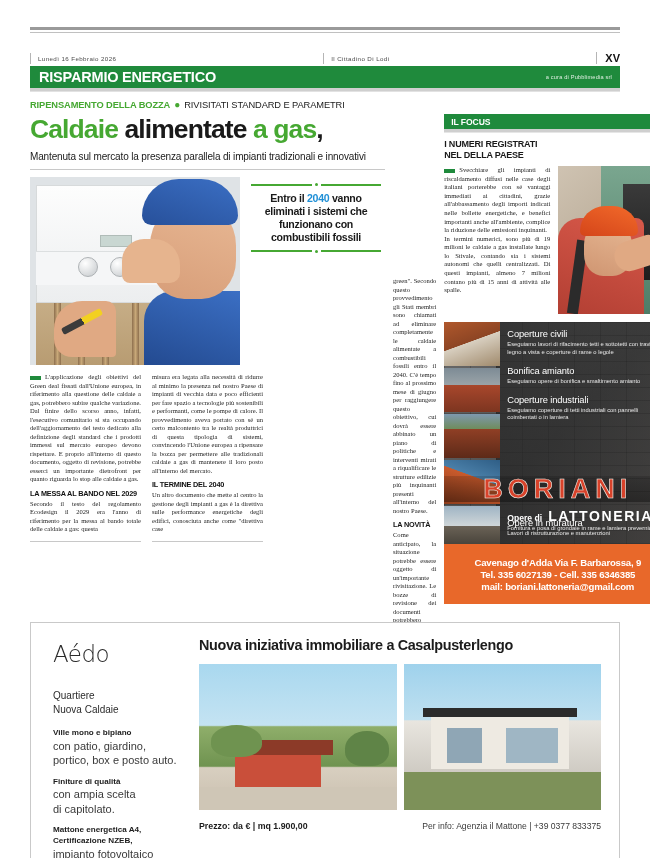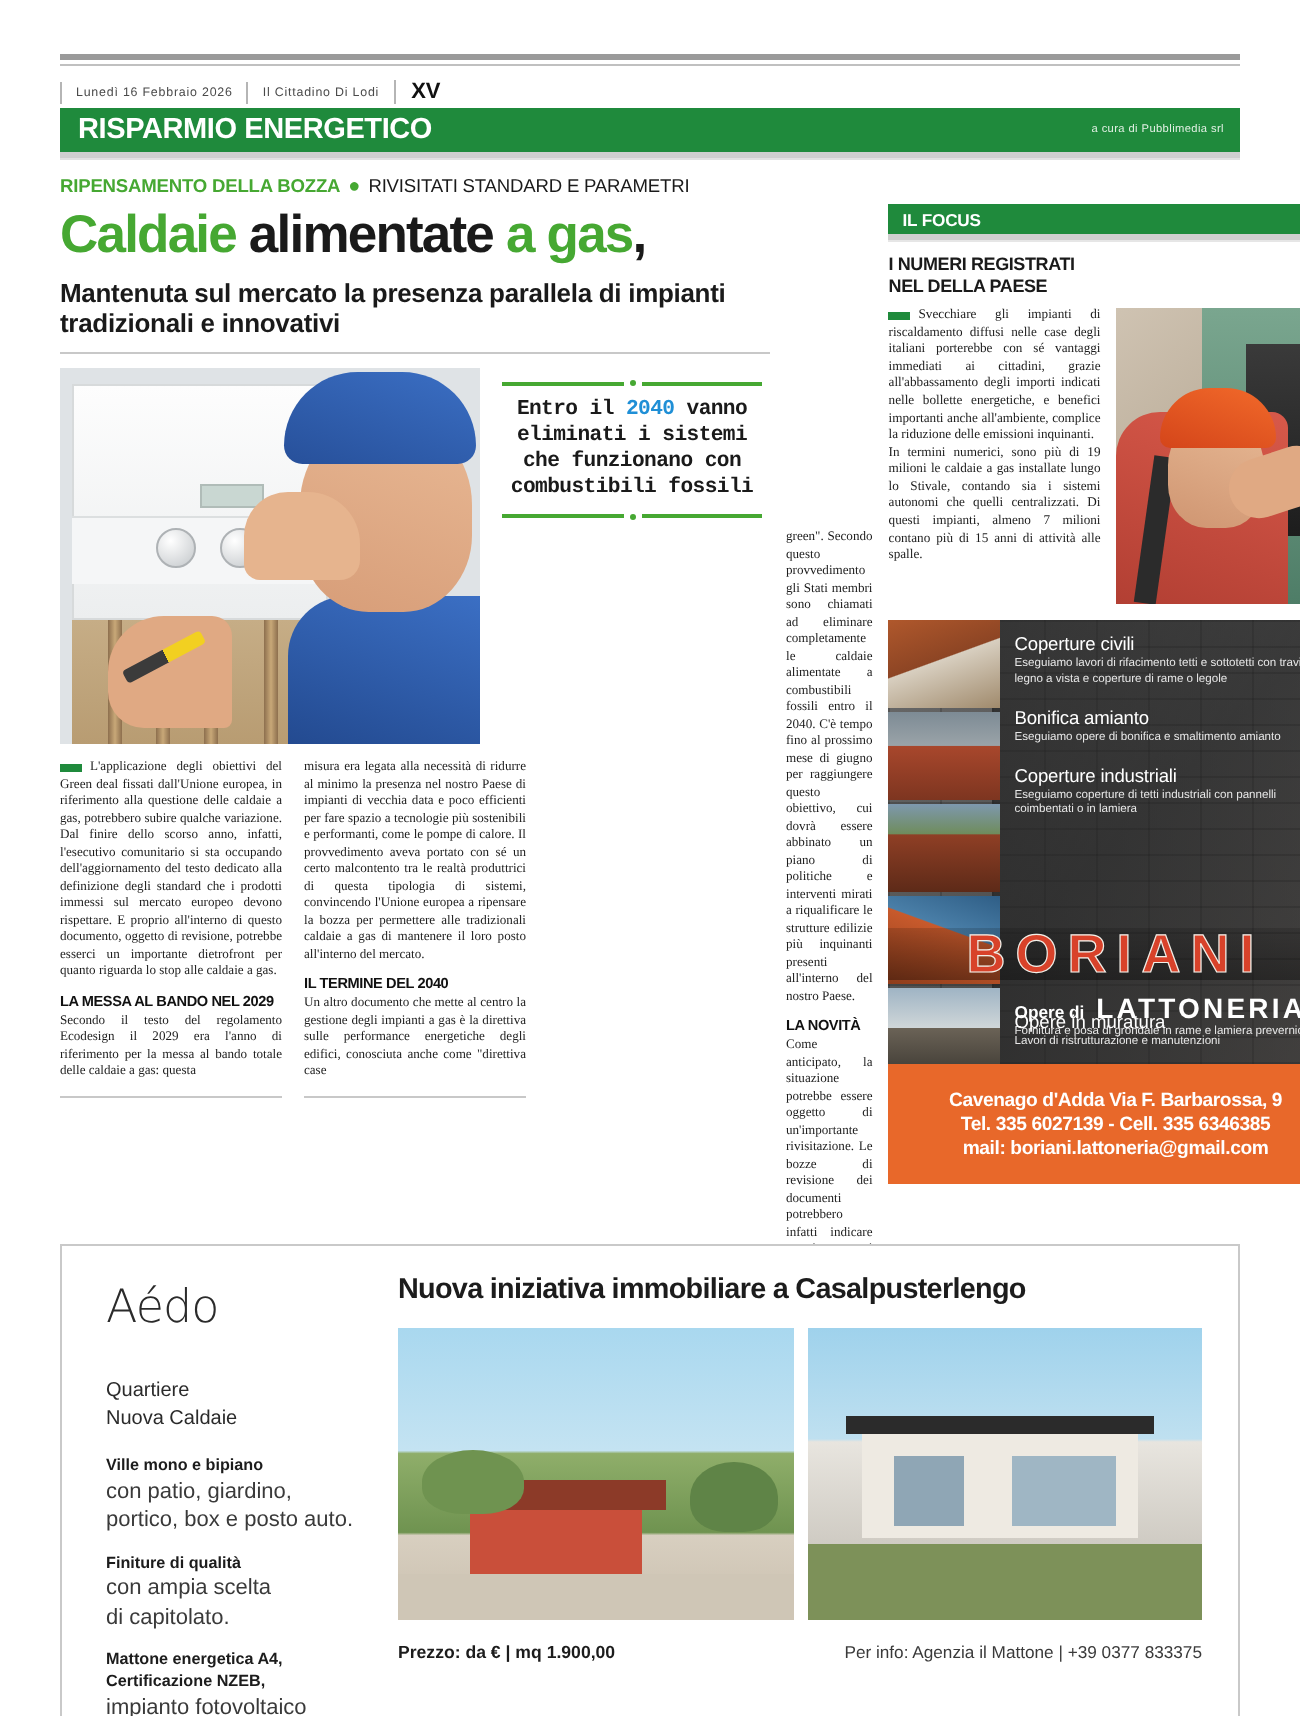--- a/index.html
+++ b/index.html
@@ -11,22 +11,22 @@
     overflow: hidden;
     position: relative;
   }
   .page { width: 650px; height: 858px; position: relative; padding: 0 30px; }
 
   
   .top-rule-1 { height: 3px; background: #9a9a9a; margin-top: 27px; }
   .top-rule-2 { height: 1px; background: #c0c0c0; margin-top: 2px; }
 
   .masthead {
-    display: flex; justify-content: flex-start; align-items: center;
-    height: 14px; margin-top: 6px;
+    display: flex; justify-content: space-between; align-items: center;
+    height: 14px; margin-top: 18px;
   }
   .mast-item {
     font-size: 6.2px; color: #4a4a4a; letter-spacing: .4px;
     padding: 0 7px; border-left: 1px solid #b5b5b5; line-height: 11px;
     white-space: nowrap;
   }
   .mast-page {
     font-size: 11px; font-weight: bold; color: #111;
     padding-left: 8px; border-left: 1px solid #b5b5b5; line-height: 12px;
   }
@@ -59,32 +59,32 @@
     width: 1px; background: #c8c8c8; margin: 0 4px; align-self: stretch;
   }
 
   
   h1.headline {
     font-size: 26.5px; line-height: 1.03; font-weight: bold;
     letter-spacing: -.9px; color: #1a1a1a; margin-top: 2px;
   }
   h1.headline .g { color: #46a832; }
   .standfirst {
-    font-size: 13px; font-weight: bold; color: #1a1a1a;
+    font-size: 10px; font-weight: normal; color: #1a1a1a;
     margin-top: 8px; letter-spacing: -.15px;
   }
   .hl-rule { height: 1px; background: #c8c8c8; margin-top: 7px; }
 
   
   .photo-row { display: flex; margin-top: 7px; }
   .boiler-photo {
     width: 210px; height: 188px; position: relative; overflow: hidden;
     background: #dfe3e6;
   }
-  .pullquote { width: 145px; padding: 6px 4px 0 11px; font-family: Liberation Mono, monospace; }
+  .pullquote { width: 145px; padding: 6px 4px 0 11px; }
   .pq-rule { display: flex; align-items: center; gap: 3px; }
   .pq-rule .ln { flex: 1; height: 2px; background: #46a832; }
   .pq-rule .dot { width: 3px; height: 3px; border-radius: 50%; background: #46a832; }
   .pq-text {
     font-size: 10.6px; font-weight: bold; line-height: 1.22;
     text-align: center; margin: 6px 0 6px 0; letter-spacing: -.3px;
   }
   .pq-text .g { color: #1f8fd6; }
 
   

